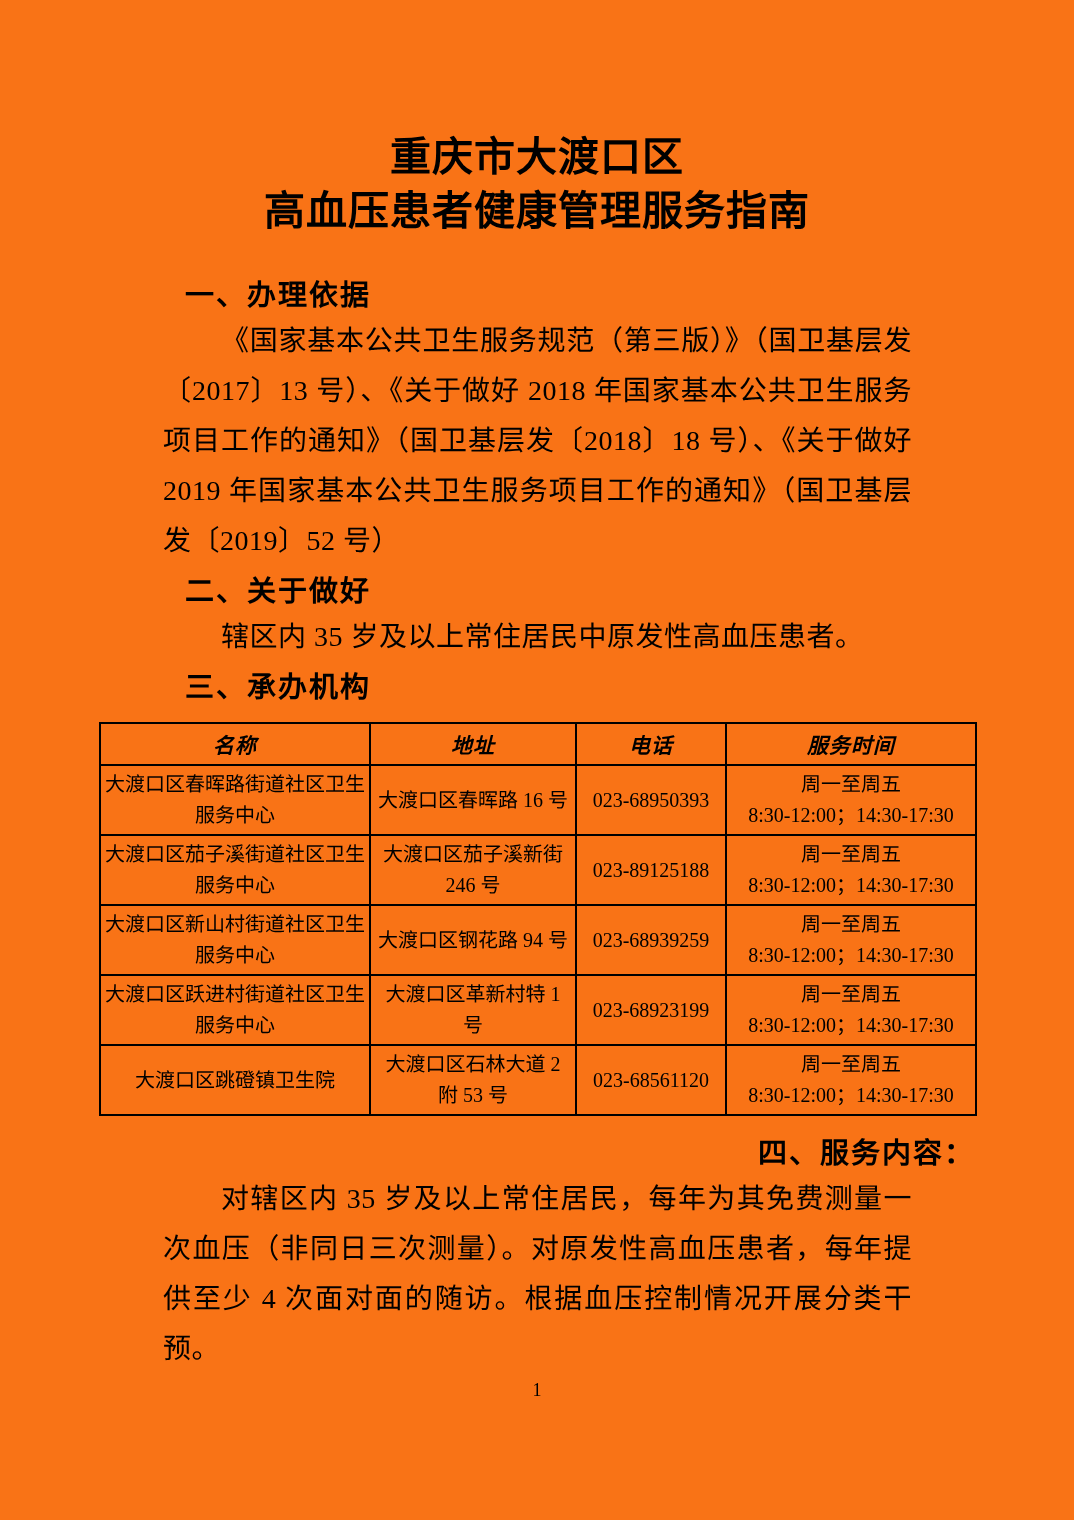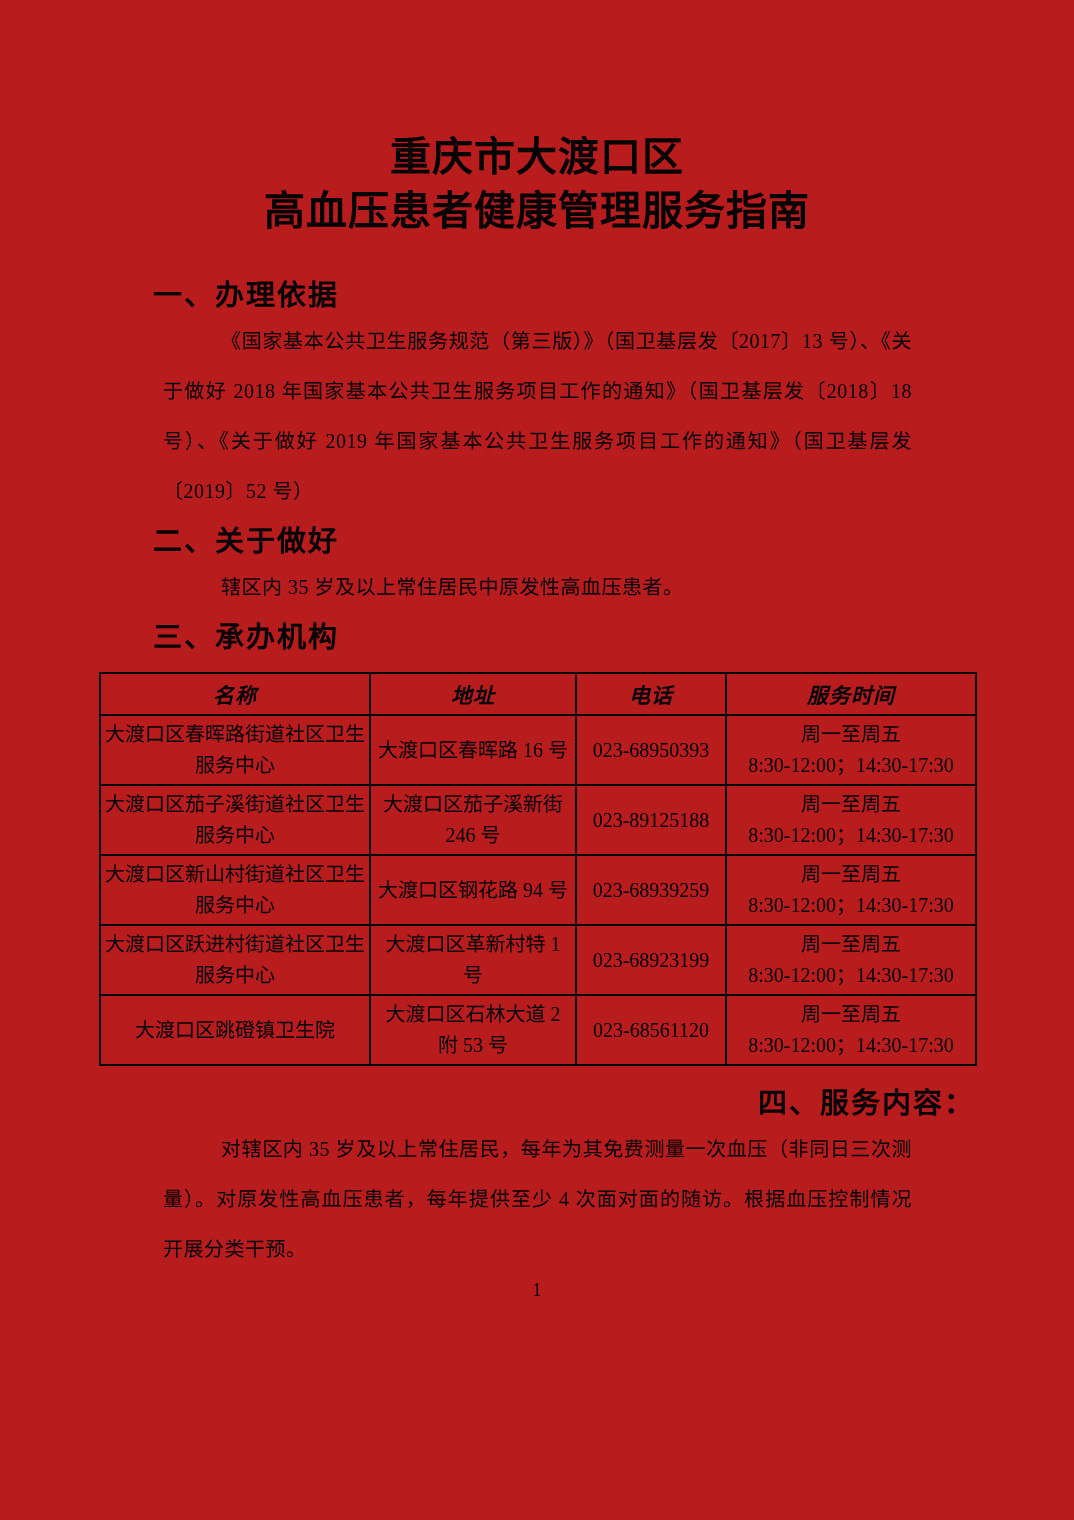--- a/index.html
+++ b/index.html
@@ -6,47 +6,47 @@
   html, body { background: #ffffff; }
   body {
     width: 1074px;
     font-family: "Liberation Serif", "DejaVu Serif", serif;
     color: #000000;
   }
   .page {
     position: relative;
     width: 1074px;
     height: 1520px;
-    background: #b91c1c;
+    background: #f97316;
     padding: 130px 99px 0 99px;
     overflow: hidden;
   }
   
   .doc-title {
     text-align: center;
     font-family: "Liberation Serif", "DejaVu Serif", serif;
     font-weight: bold;
     font-size: 41px;
     line-height: 54px;
     letter-spacing: 1px;
     margin-bottom: 36px;
   }
   
   .sec-heading {
     font-family: "Liberation Sans", "DejaVu Sans", sans-serif;
     font-weight: bold;
     font-size: 29px;
     line-height: 42px;
-    margin-left: 54px;
+    margin-left: 86px;
     letter-spacing: 2px;
   }
   .sec-heading.mt { margin-top: 4px; }
   
   .body-par {
-    font-size: 20px;
+    font-size: 28px;
     line-height: 50px;
     text-align: justify;
     text-justify: inter-ideograph;
     margin: 0 63px 0 64px;
     text-indent: 58px;
     letter-spacing: 0.5px;
   }
   
   .inst-table {
     width: 876px;

